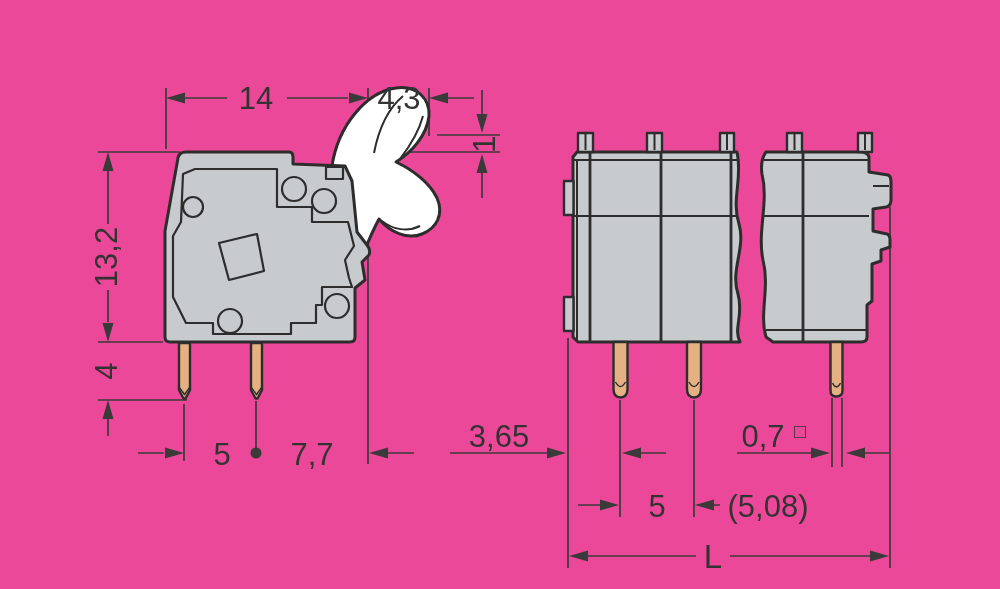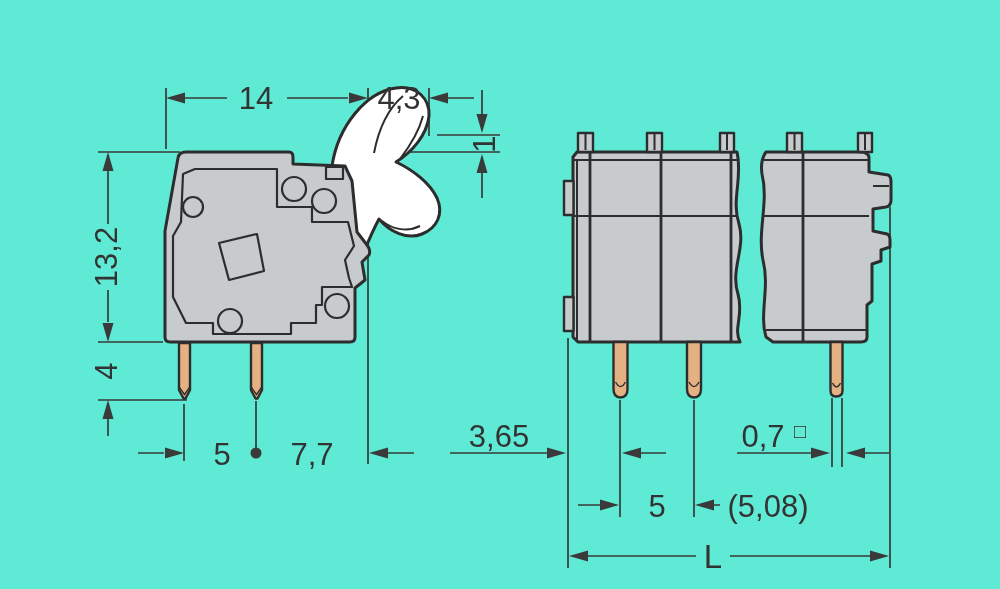--- a/index.html
+++ b/index.html
@@ -1,16 +1,16 @@
 <!DOCTYPE html>
 <html><head>
 <meta charset="utf-8">
 <style>
   html,body{margin:0;padding:0;background:#ffffff;}
-  .stage{position:relative;width:1000px;height:589px;background:#5eead4;overflow:hidden;
+  .stage{position:relative;width:1000px;height:589px;background:#ec4899;overflow:hidden;
          font-family:"Liberation Sans", sans-serif;}
   svg{position:absolute;left:0;top:0;}
   text{fill:#333333;font-family:"Liberation Sans", sans-serif;font-size:31px;}
   .dim-s{font-size:20px;}
   .dim-L{font-size:33px;}
   .outline{fill:#c7cbce;stroke:#2d2d2d;stroke-width:3;stroke-linejoin:round;}
   .inner{fill:none;stroke:#2d2d2d;stroke-width:2.2;stroke-linejoin:round;}
   .divider{fill:none;stroke:#2d2d2d;stroke-width:2.8;}
   .thinline{fill:none;stroke:#2d2d2d;stroke-width:2;}
   .pin{fill:#e5b183;stroke:#2d2d2d;stroke-width:2.4;stroke-linejoin:round;}

